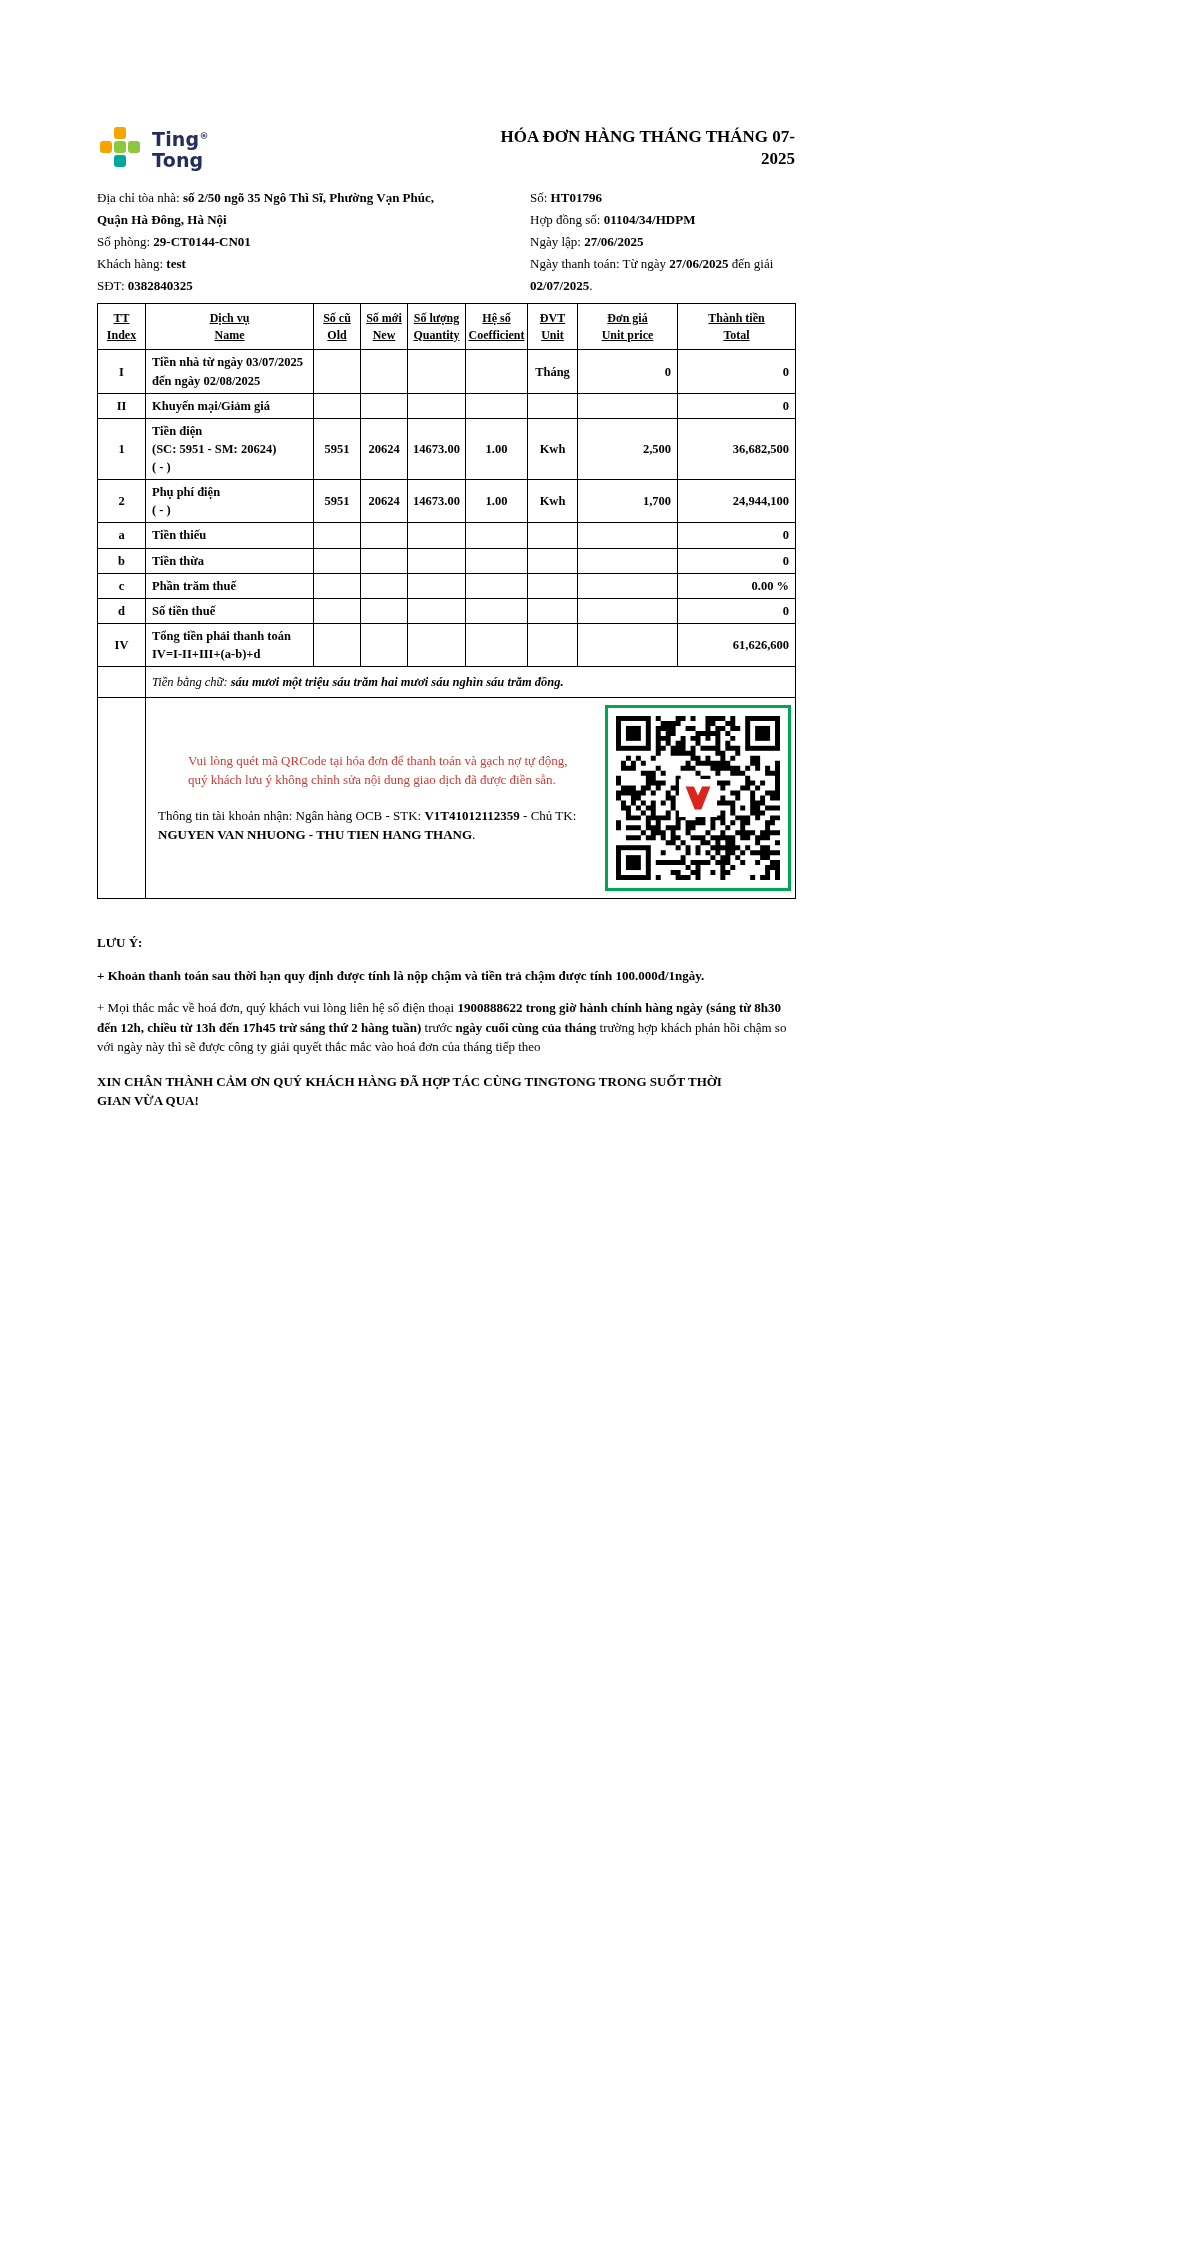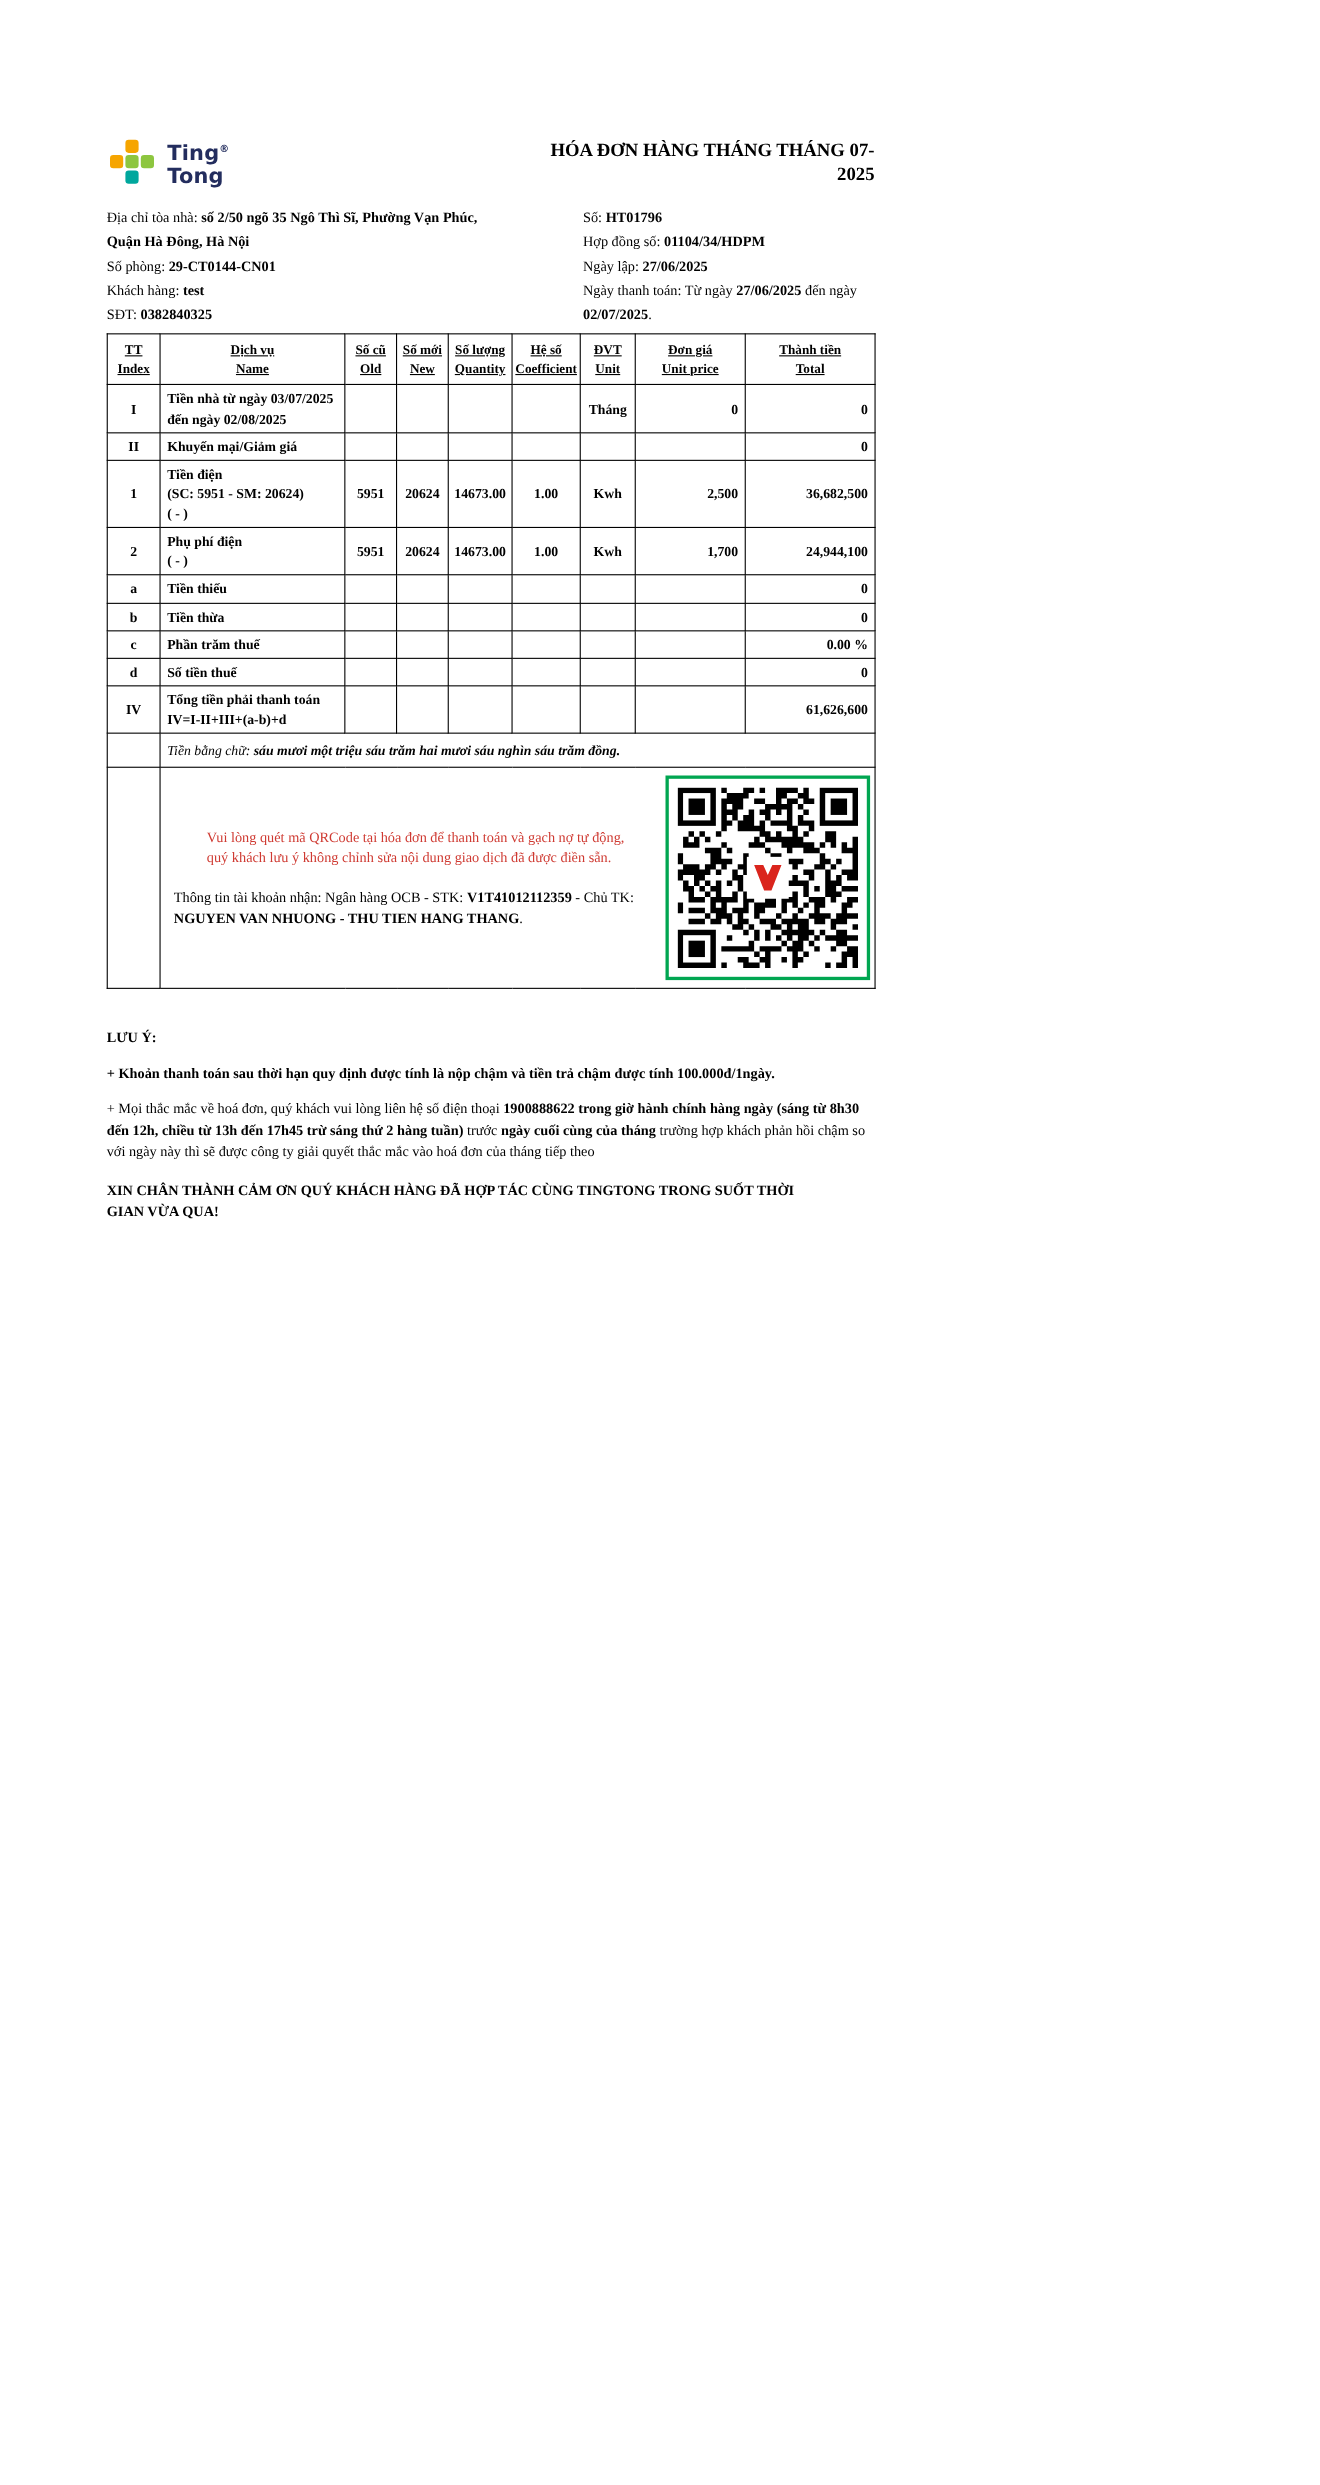--- a/index.html
+++ b/index.html
@@ -68,21 +68,21 @@
       <div><span>Địa chỉ tòa nhà: </span><span style="font-weight: bold;">số 2/50 ngõ 35 Ngô Thì Sĩ, Phường Vạn Phúc,</span></div>
       <div><span style="font-weight: bold;">Quận Hà Đông, Hà Nội</span></div>
       <div><span>Số phòng: </span><span style="font-weight: bold;">29-CT0144-CN01</span></div>
       <div><span>Khách hàng: </span><span style="font-weight: bold;">test</span></div>
       <div><span>SĐT: </span><span style="font-weight: bold;">0382840325</span></div>
     </div>
     <div class="info-right">
       <div><span>Số: </span><span style="font-weight: bold;">HT01796</span></div>
       <div><span>Hợp đồng số: </span><span style="font-weight: bold;">01104/34/HDPM</span></div>
       <div><span>Ngày lập: </span><span style="font-weight: bold;">27/06/2025</span></div>
-      <div><span>Ngày thanh toán: Từ ngày </span><span style="font-weight: bold;">27/06/2025</span><span> đến ngày </span><span style="font-weight: bold;">02/07/2025</span><span>.</span></div>
+      <div><span>Ngày thanh toán: Từ ngày </span><span style="font-weight: bold;">27/06/2025</span><span> đến giải </span><span style="font-weight: bold;">02/07/2025</span><span>.</span></div>
     </div>
   </div>
 
   <table>
     <colgroup>
       <col class="c1">
         <col class="c2">
         <col class="c3">
         <col class="c4">
         <col class="c5">

